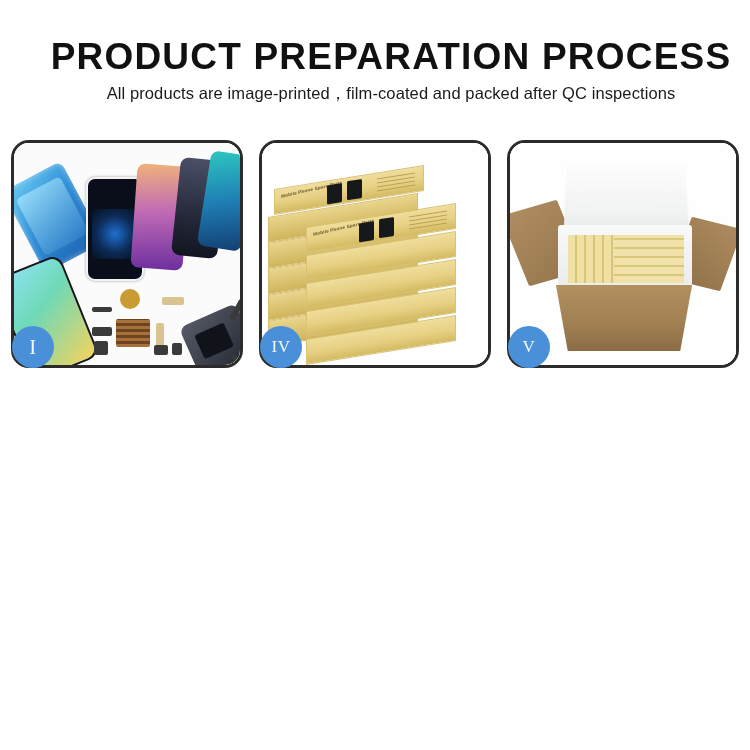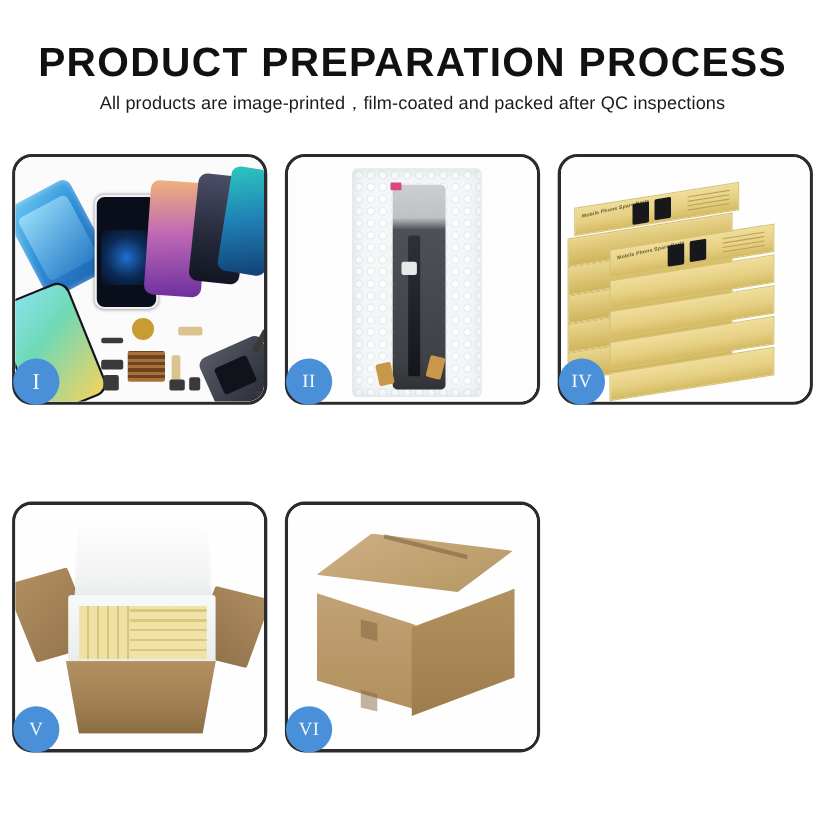--- a/index.html
+++ b/index.html
@@ -5,21 +5,21 @@
   * { box-sizing: border-box; margin: 0; padding: 0; }
   html, body {
     width: 750px; height: 750px;
     background: #ffffff;
     font-family: "Liberation Sans", sans-serif;
     overflow: hidden;
   }
   .page { position: relative; width: 750px; height: 750px; background: #ffffff; }
 
   
-  .header { position: absolute; top: 0; left: 0; width: 686px; height: 125px; }
+  .header { position: absolute; top: 0; left: 16px; width: 686px; height: 125px; }
   .title {
     position: absolute; top: 36px; left: 0; width: 750px;
     text-align: center;
     font-size: 37px;
     font-weight: bold;
     letter-spacing: 1.2px;
     color: #111111;
     font-family: "Liberation Sans", sans-serif;
     white-space: nowrap;
   }
@@ -317,35 +317,20 @@
             <div class="pt backplate" style="left:96px;top:30px;"></div>
             <div class="pt" style="left:142px;top:16px;width:6px;height:22px;transform:rotate(28deg);"></div>
             <div class="pt" style="left:140px;top:72px;width:5px;height:5px;border-radius:50%;"></div>
 
           </div>
         </div>
       </div>
       <div class="badge">I</div>
     </div>
 
-    <div class="panel">
-      <div class="panel-inner">
-        <div class="scene2">
-          <div class="bubble-bag">
-            <div class="flex-part"></div>
-            <div class="flex-strip"></div>
-            <div class="flex-pink"></div>
-            <div class="flex-white"></div>
-            <div class="flex-gold1"></div>
-            <div class="flex-gold2"></div>
-          </div>
-        </div>
-      </div>
-      <div class="badge small">II</div>
-    </div>
 
 
     <div class="panel">
       <div class="panel-inner">
         <div class="scene4">
 
           <div class="stackL" style="left:6px;top:62px;"></div>
           <div class="stackL" style="left:6px;top:88px;"></div>
           <div class="stackL" style="left:6px;top:114px;"></div>
           <div class="stackL" style="left:6px;top:140px;"></div>
@@ -388,28 +373,15 @@
           <div class="foamlid"></div>
           <div class="foambody"></div>
           <div class="innerboxes"></div>
           <div class="innerboxes2"></div>
           <div class="cartonfront"></div>
         </div>
       </div>
       <div class="badge small">V</div>
     </div>
 
-    <div class="panel">
-      <div class="panel-inner">
-        <div class="scene6">
-          <div class="c6-top"></div>
-          <div class="c6-left"></div>
-          <div class="c6-right"></div>
-          <div class="c6-seam"></div>
-          <div class="c6-tab1"></div>
-          <div class="c6-tab2"></div>
-        </div>
-      </div>
-      <div class="badge small">VI</div>
-    </div>
 
   </div>
 </div>
 
 </body></html>

